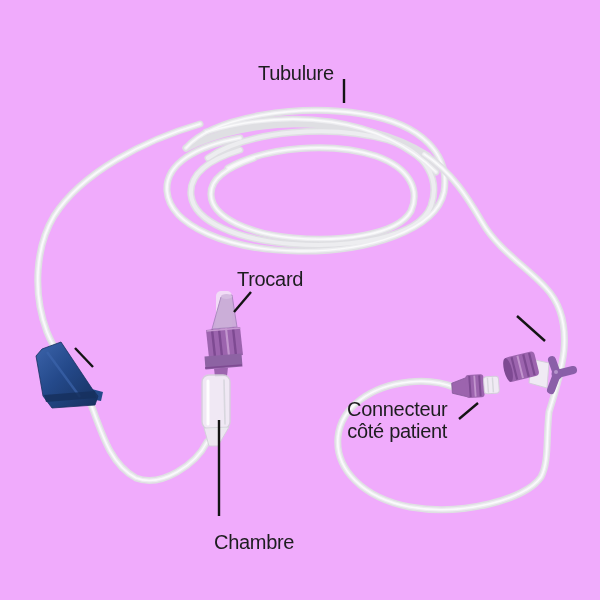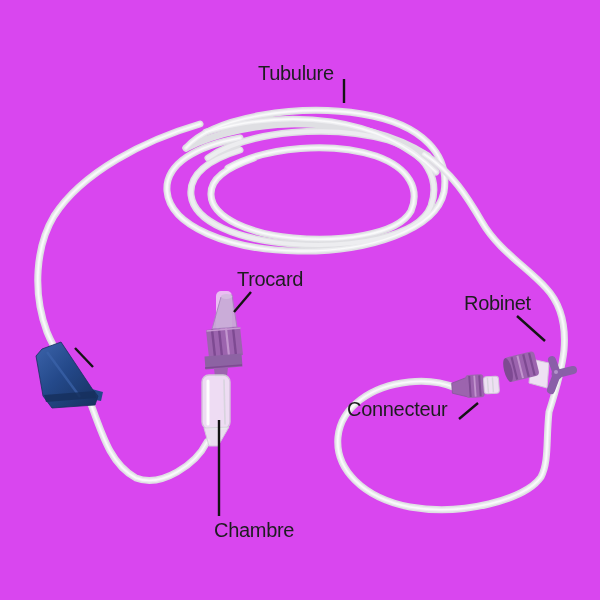--- a/index.html
+++ b/index.html
@@ -14,31 +14,31 @@
     --purple-main:#9c64ae;
     --purple-dark:#7e4a92;
     --purple-light:#c79ad2;
     --purple-handle:#8a5fa8;
     --spike-purple:#c8abd6;
     --clear-plastic:#f1f1f4;
     --plastic-edge:#d2d2d8;
   }
   html,body{margin:0;padding:0;background:#fff;}
   .stage{
-    position:relative;width:600px;height:600px;background:#d946ef;overflow:hidden;
+    position:relative;width:600px;height:600px;background:#f0abfc;overflow:hidden;
     font-family:"Liberation Sans", sans-serif;
   }
   .stage svg{position:absolute;left:0;top:0;}
   .lbl{
     position:absolute;
     font-size:20px;line-height:1.08;letter-spacing:-0.3px;
     color:var(--label-text);white-space:nowrap;
   }
   .lbl span{display:block;}
-  .lbl-chambre{line-height:1.32;}
+  .lbl-chambre{line-height:1.32;margin-top:12px;}
 </style>
 </head>
 <body>
 
 <div class="stage">
 
   <svg width="600" height="600" viewBox="0 0 600 600">
     <defs>
       <linearGradient id="gradBlue" x1="0" y1="0" x2="1" y2="1">
         <stop offset="0" style="stop-color:var(--clamp-blue-light)"></stop>
@@ -165,25 +165,23 @@
     <span>Tubulure</span>
   </div>
 
   <div class="lbl" style="left:237px;top:269px;">
     <span>Trocard</span>
   </div>
 
   <div class="lbl" style="left:64px;top:302px;">
   </div>
 
-  <div class="lbl" style="left:464px;top:293px;">
-    <span>Robinet</span>
-  </div>
 
   <div class="lbl" style="left:347px;top:399px;text-align:center;">
     <span>Connecteur</span>
+    <span>côté patient</span>
   </div>
 
   <div class="lbl lbl-chambre" style="left:214px;top:517px;">
     <span>Chambre</span>
   </div>
 
 </div>
 
 </body></html>

